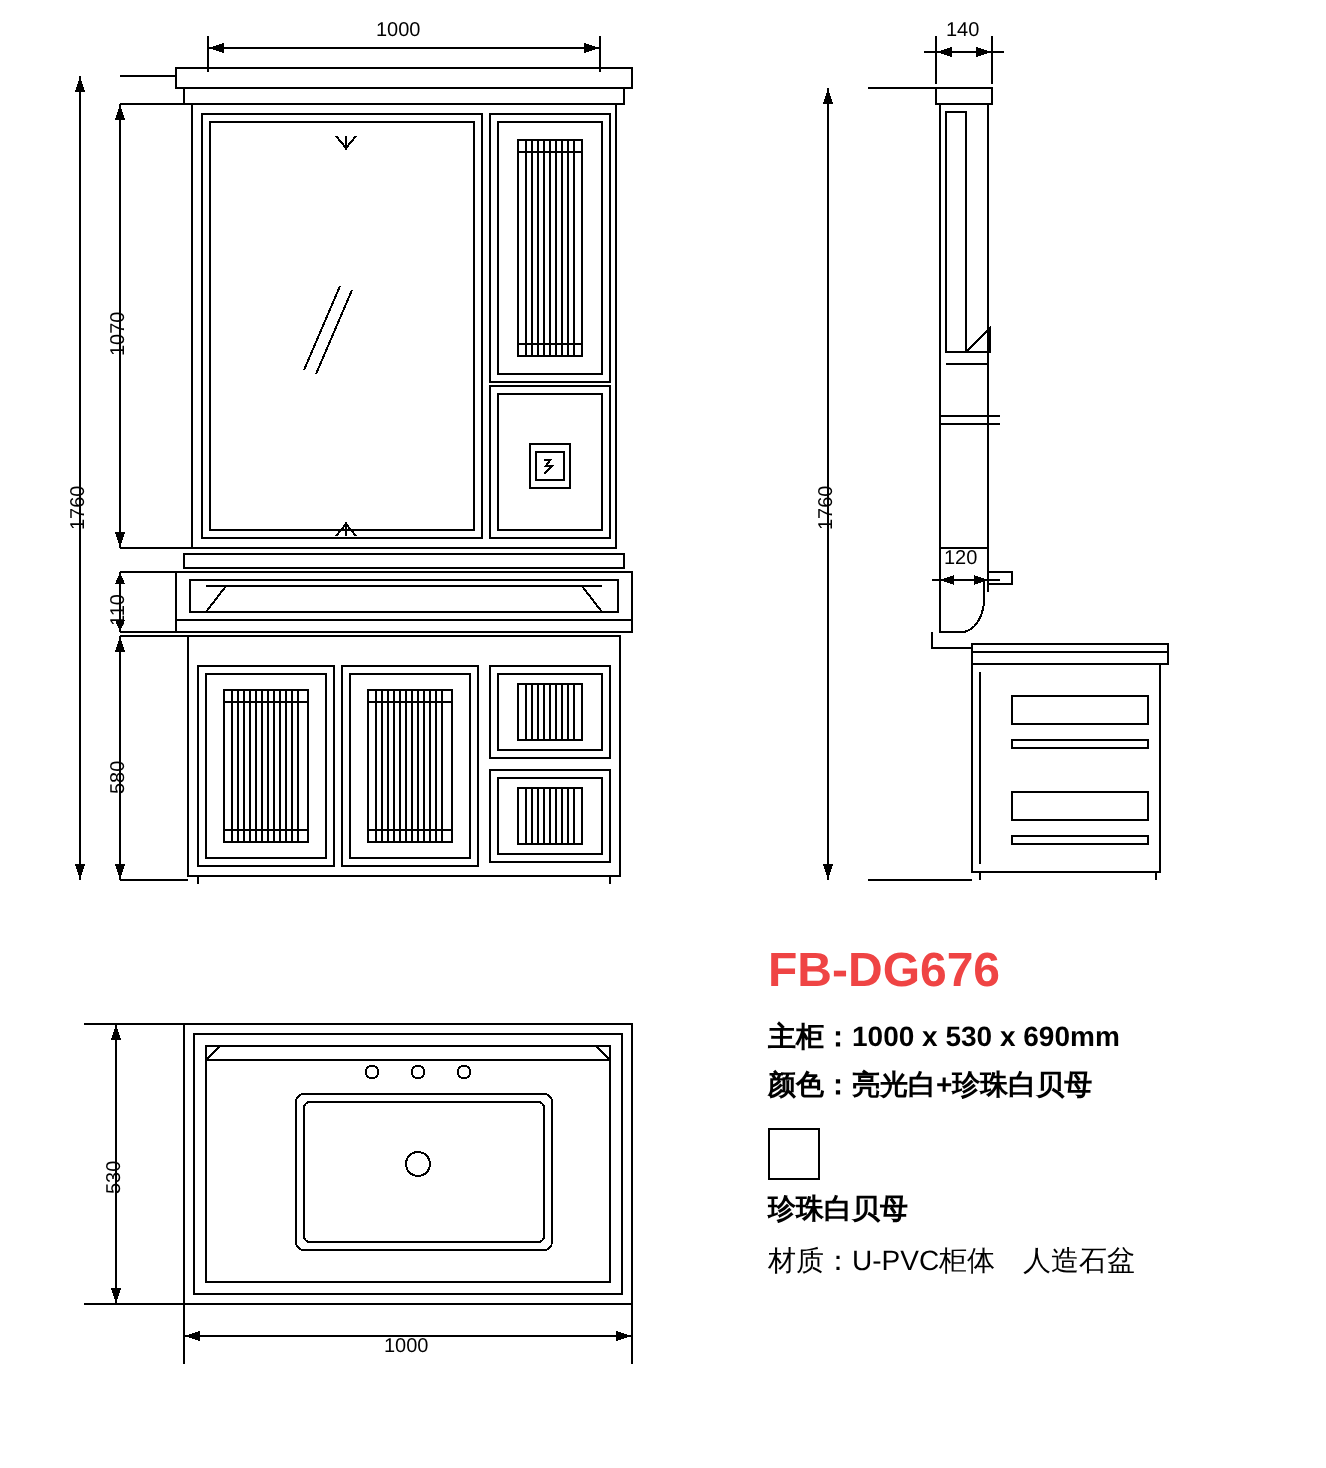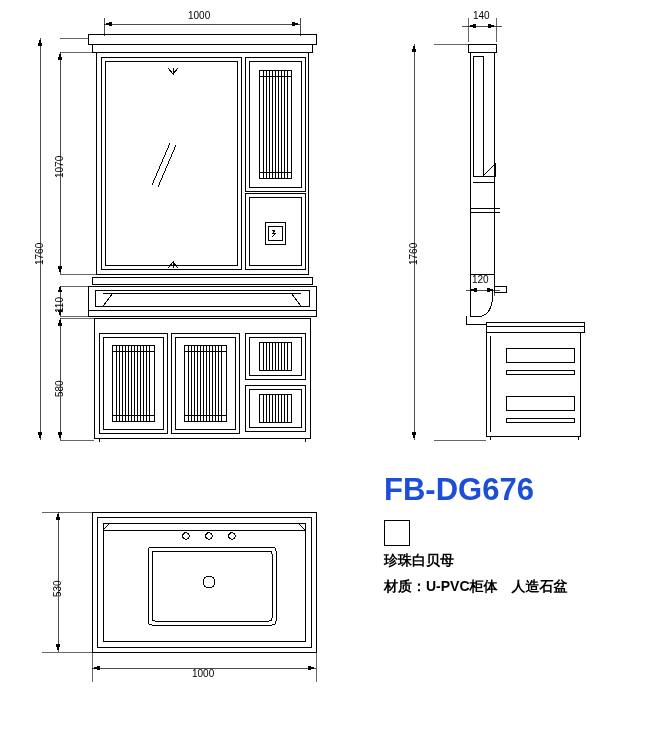--- a/index.html
+++ b/index.html
@@ -15,25 +15,25 @@
   svg{position:absolute;left:0;top:0;width:663px;height:734px;}
 
   .specs{
     position:absolute;
     left:384px;
     top:472px;
     width:272px;
   }
   .model{
     font-family:"Liberation Sans", sans-serif;
-    font-size:31px;
+    font-size:24px;
     font-weight:bold;
     letter-spacing:0px;
     margin:0 0 10px 0;
-    color:#1d4ed8;
+    color:#ef4444;
   }
   .specline{
     font-family:"Liberation Sans", sans-serif;
     font-size:14px;
     font-weight:bold;
     margin:0 0 6px 0;
     white-space:nowrap;
     color:#000;
   }
   .swatchbox{
@@ -44,21 +44,21 @@
   }
   .swatchlabel{
     font-family:Liberation Serif, serif;
     font-size:14px;
     font-weight:bold;
     margin:0 0 8px 0;
   }
   .matline{
     font-family:"Liberation Sans", sans-serif;
     font-size:14px;
-    font-weight:bold;
+    font-weight:normal;
     margin:0;
     white-space:nowrap;
   }
   .dimlabel{
     position:absolute;
     font-family:"Liberation Sans", sans-serif;
     font-size:10px;
     color:#000;
     white-space:nowrap;
   }
@@ -302,18 +302,20 @@
 
   <div class="dimlabel" style="left:473px;top:10px;">140</div>
   <div class="dimlabel rot" style="left:408px;top:265px;">1760</div>
   <div class="dimlabel" style="left:472px;top:274px;text-align:center;">120</div>
 
   <div class="dimlabel rot" style="left:52px;top:597px;">530</div>
   <div class="dimlabel" style="left:192px;top:668px;">1000</div>
 
   <div class="specs">
     <div class="model">FB-DG676</div>
+    <div class="specline">主柜：1000 x 530 x 690mm</div>
+    <div class="specline">颜色：亮光白+珍珠白贝母</div>
     <div class="swatchbox"></div>
     <div class="swatchlabel">珍珠白贝母</div>
     <div class="matline">材质：U-PVC柜体　人造石盆</div>
   </div>
 
 </div>
 
 </body></html>

